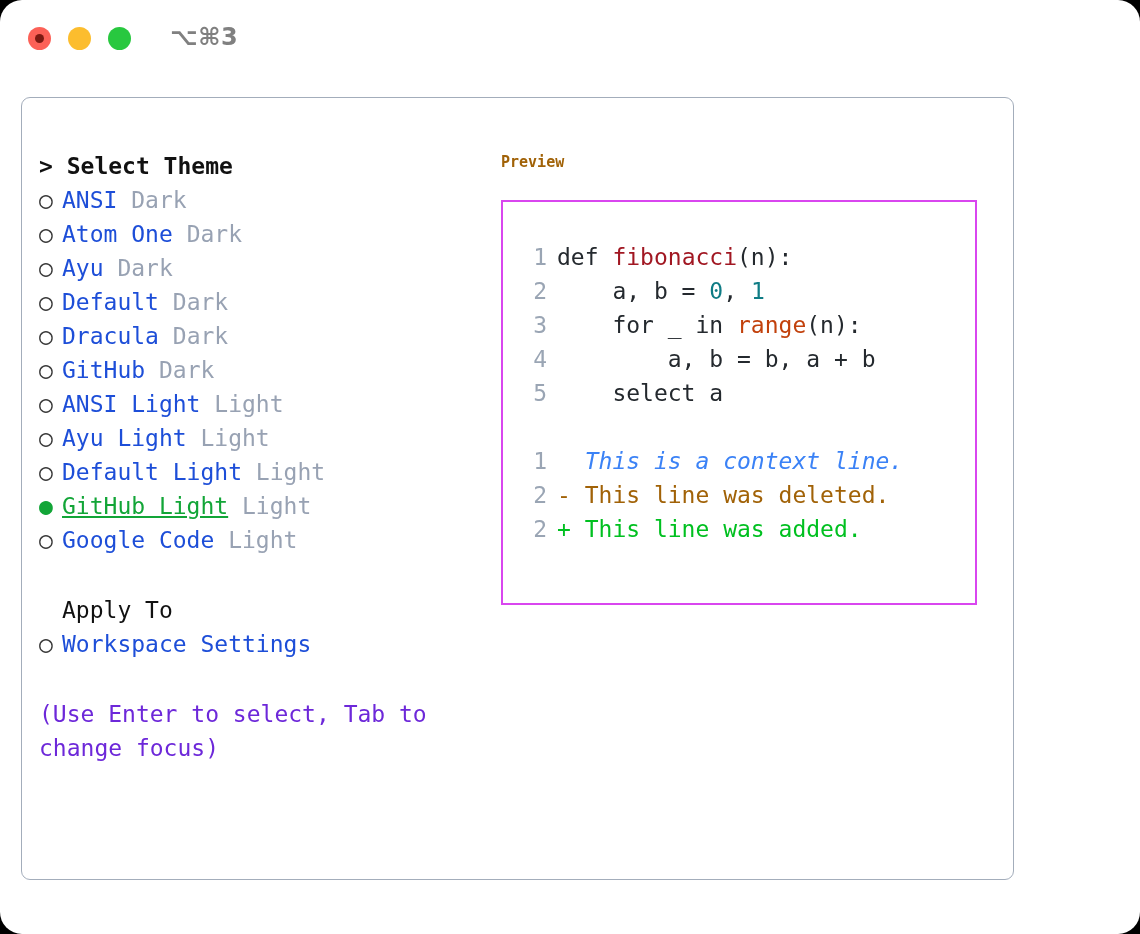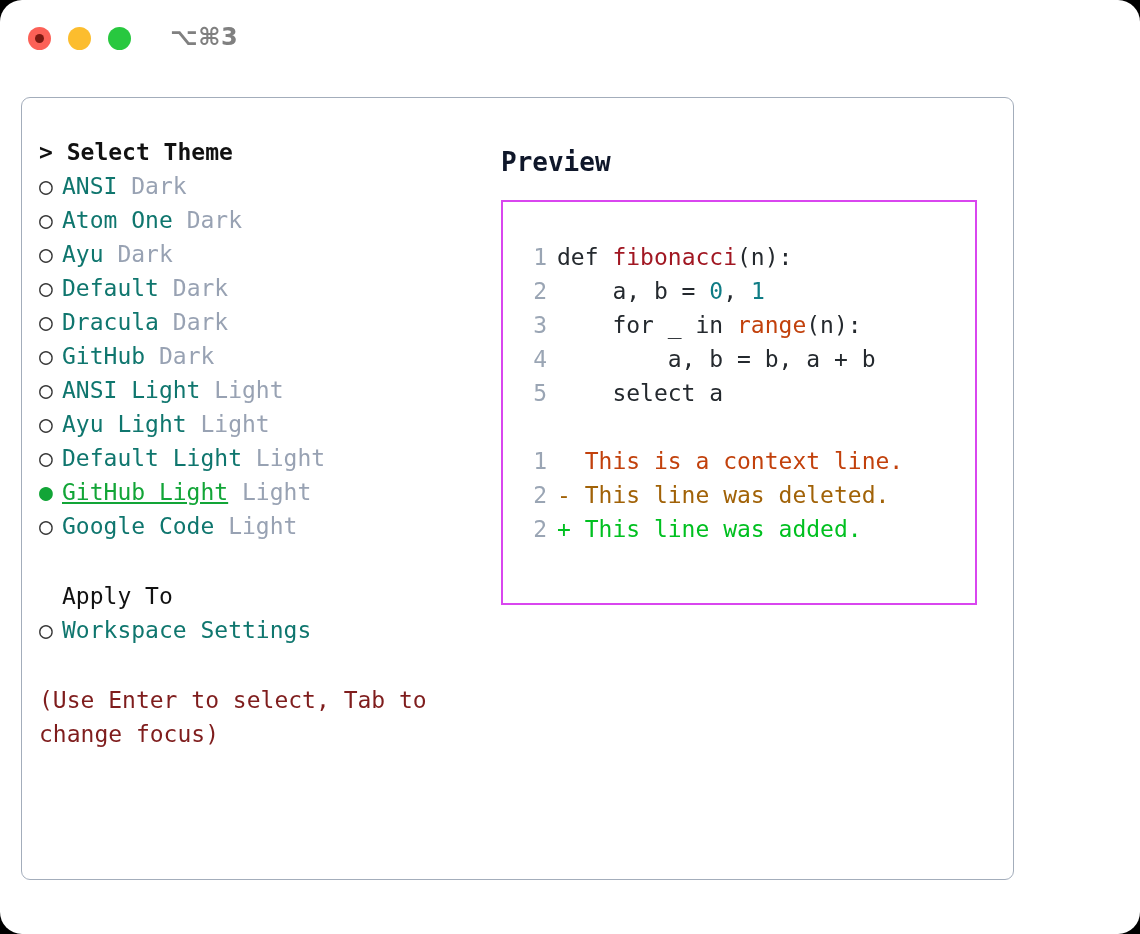--- a/index.html
+++ b/index.html
@@ -68,21 +68,21 @@
 
   #panel-inner {
     position: absolute;
     left: 0; top: 0;
     width: 100%; height: 100%;
   }
 
   
   #left-col {
     position: absolute;
-    left: 17px; top: 37px;
+    left: 17px; top: 51px;
     width: 450px;
   }
 
   .section-title {
     font-size: 23px;
     color: #111111;
     height: 34px;
     line-height: 34px;
     white-space: pre;
   }
@@ -96,47 +96,47 @@
     white-space: pre;
     display: block;
   }
   .bullet {
     display: inline-block;
     width: 23px;
     color: #3b3b3b;
   }
   .opt-row.selected .bullet { color: #12a537; }
   .opt-row.selected .opt-label { color: #12a537; text-decoration: underline; }
-  .opt-label { color: #0f766e; }
+  .opt-label { color: #1d4ed8; }
   .opt-badge { color: #98a2b3; }
 
   #apply-section { margin-top: 36px; }
   #apply-title {
     padding-left: 23px;
   }
 
   #hint {
     margin-top: 36px;
     font-size: 23px;
     line-height: 34px;
-    color: #7f1d1d;
+    color: #6d28d9;
     width: 420px;
     white-space: pre-wrap;
   }
 
   
   #right-col {
     position: absolute;
     left: 479px; top: 47px;
     width: 500px;
   }
   #preview-title {
-    font-size: 26px;
+    font-size: 15px;
     font-weight: 700;
-    color: #0f172a;
+    color: #a16207;
     height: 34px;
     line-height: 34px;
   }
 
   #preview-box {
     margin-top: 21px;
     width: 476px;
     height: 405px;
     border: 2px solid #d946ef;
     background: #ffffff;
@@ -156,21 +156,21 @@
     width: 28px;
     text-align: right;
     color: #9aa5b4;
     margin-right: 10px;
   }
   .tok-fn   { color: #a11722; }
   .tok-num  { color: #0f7c85; }
   .tok-call { color: #c2410c; }
   .tok-plain{ color: #24292e; }
 
-  .diff-ctx { color: #c2410c; }
+  .diff-ctx { color: #3b82f6; font-style: italic; }
   .diff-del { color: #a16207; }
   .diff-add { color: #00c020; }
 
   .spacer-line { height: 34px; }
 </style>
 </head>
 <body>
 
 <div id="window">
 

